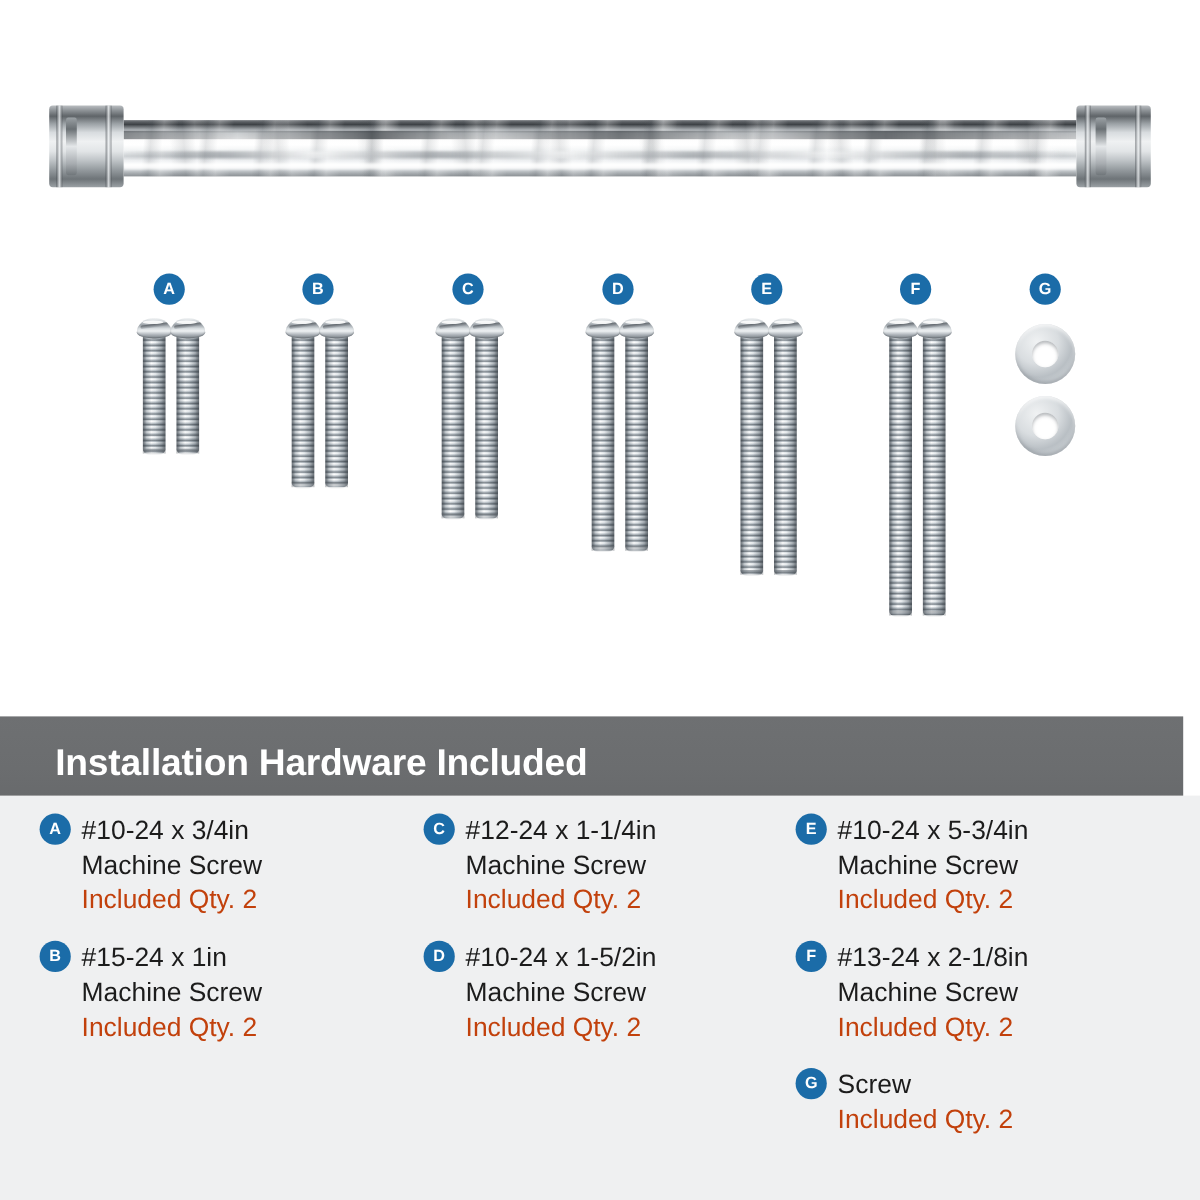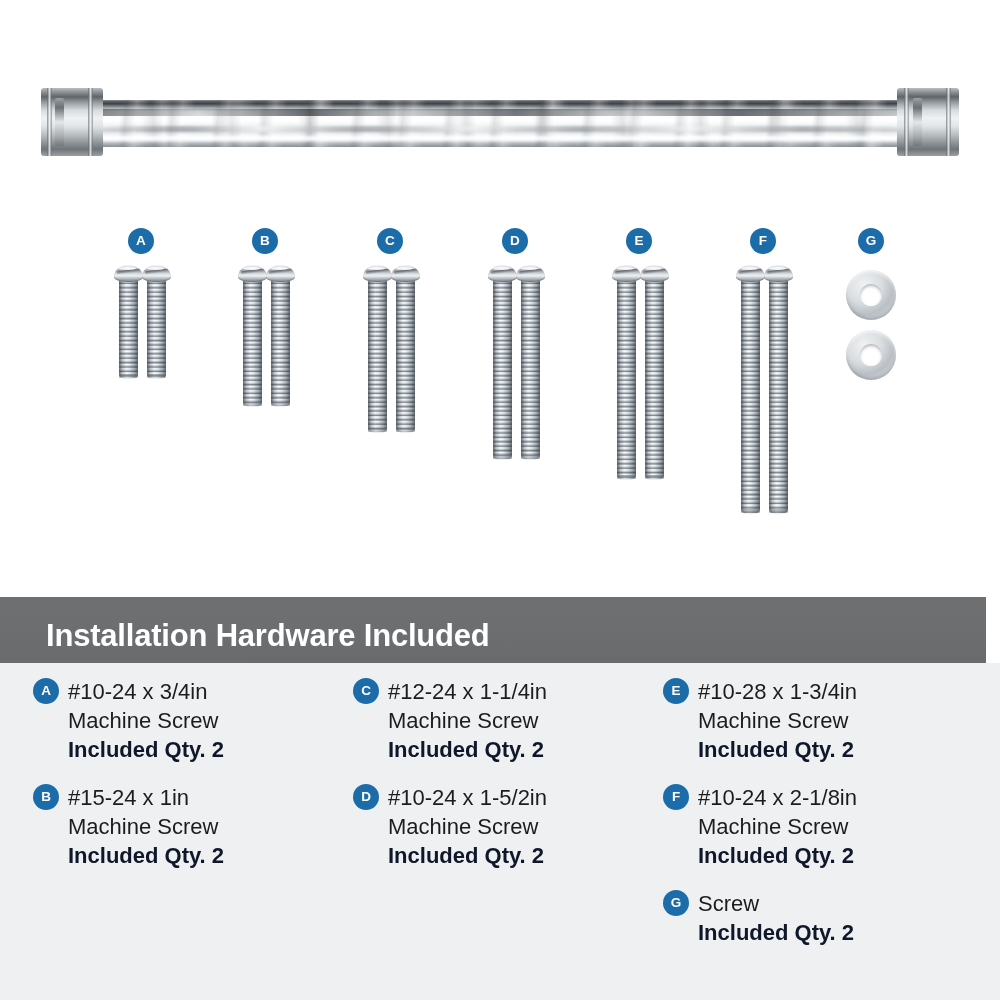--- a/index.html
+++ b/index.html
@@ -345,22 +345,22 @@
     margin-right: 9px;
     margin-top: 1px;
   }
   .legend-text {
     font-size: 22px;
     line-height: 29px;
     color: #1c1c1c;
     white-space: nowrap;
   }
   .legend-text .qty {
-    color: #0f172a;
-    font-weight: bold;
+    color: #c2410c;
+    font-weight: normal;
   }
 </style>
 </head>
 <body>
 
 <div id="product-area">
 
   <div id="towel-bar">
     <div class="bar-tube">
       <div class="mottle"></div>
@@ -572,29 +572,29 @@
           <div>#10-24 x 1-5/2in</div>
           <div>Machine Screw</div>
           <div class="qty">Included Qty. 2</div>
         </div>
       </div>
     </div>
   <div class="legend-col" id="legend-col-3">
       <div class="legend-entry" style="top: 14px; left: 0px;">
         <div class="legend-badge">E</div>
         <div class="legend-text">
-          <div>#10-28 x 1-3/4in</div>
+          <div>#10-24 x 5-3/4in</div>
           <div>Machine Screw</div>
           <div class="qty">Included Qty. 2</div>
         </div>
       </div>
       <div class="legend-entry" style="top: 120px; left: 0px;">
         <div class="legend-badge">F</div>
         <div class="legend-text">
-          <div>#10-24 x 2-1/8in</div>
+          <div>#13-24 x 2-1/8in</div>
           <div>Machine Screw</div>
           <div class="qty">Included Qty. 2</div>
         </div>
       </div>
       <div class="legend-entry" style="top: 226px; left: 0px;">
         <div class="legend-badge">G</div>
         <div class="legend-text">
           <div>Screw</div>
           <div class="qty">Included Qty. 2</div>
         </div>

